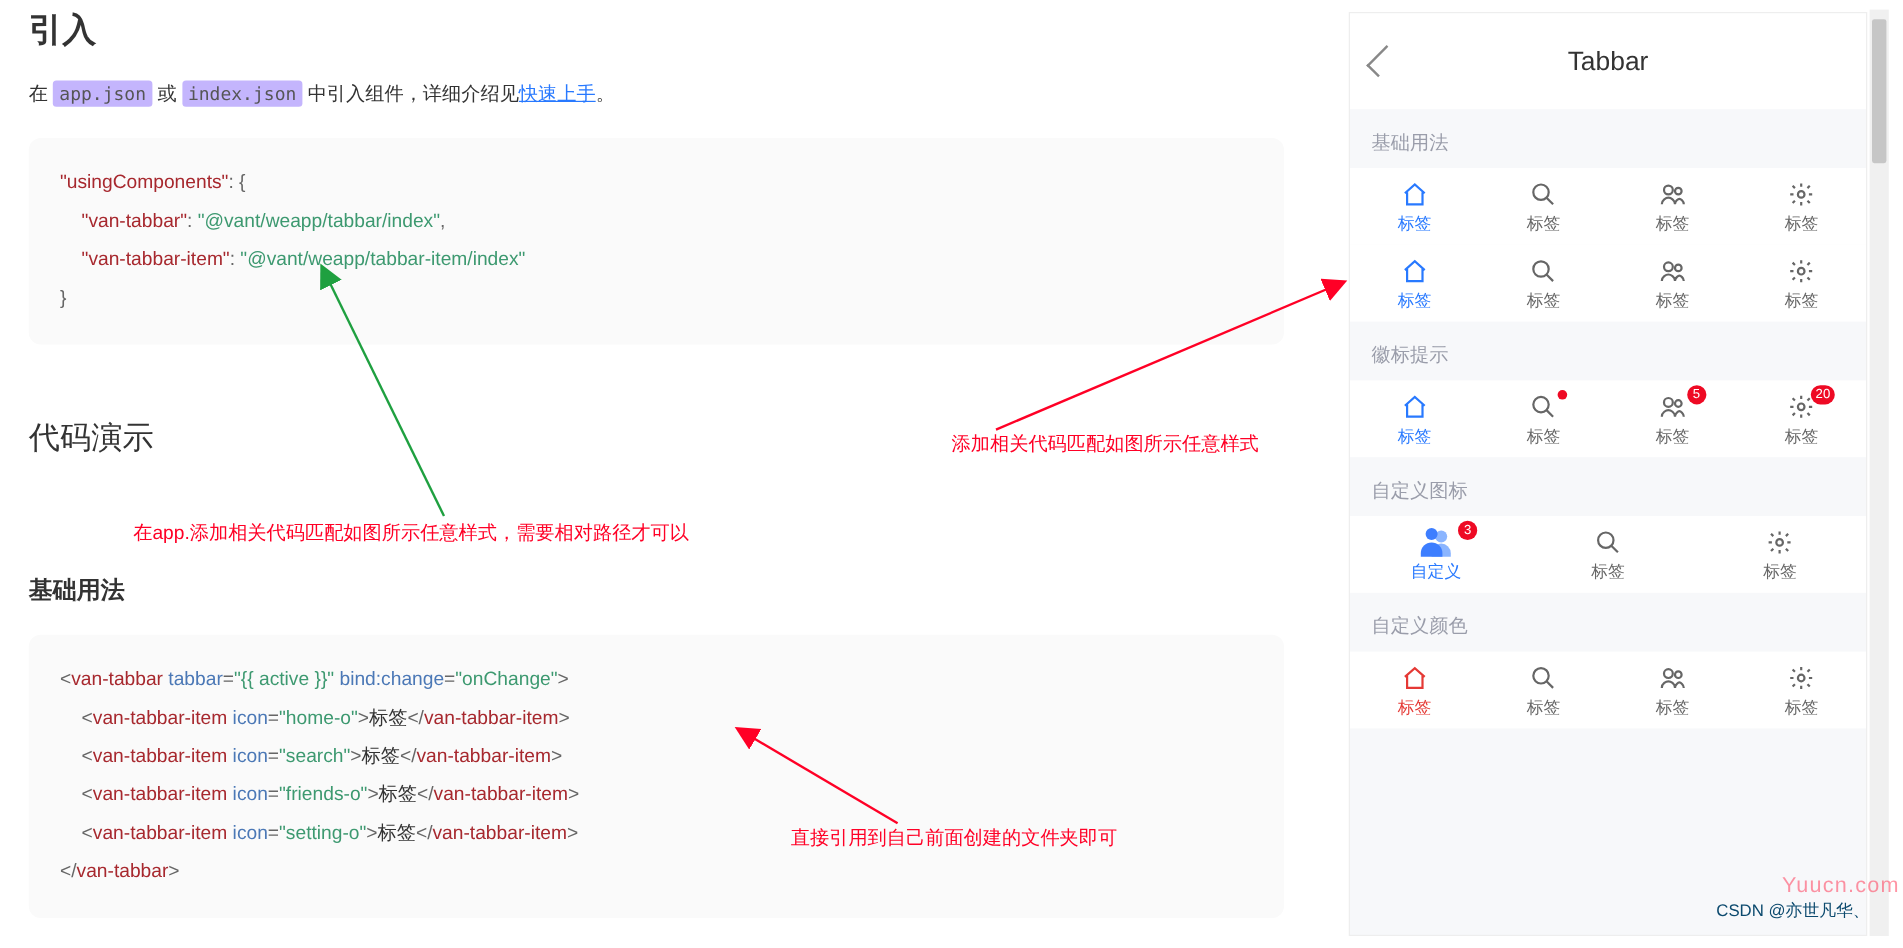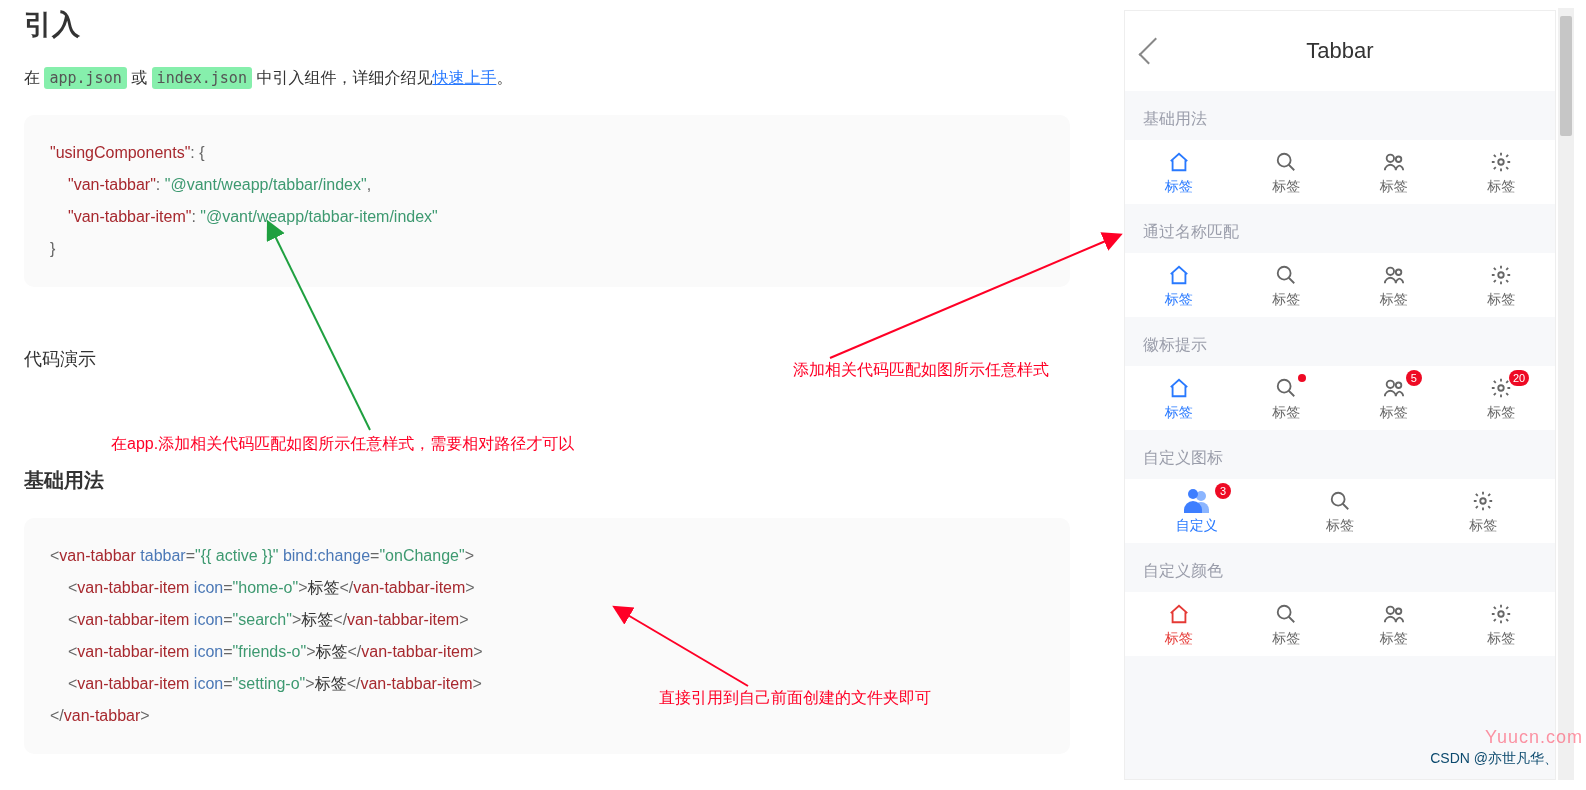--- a/index.html
+++ b/index.html
@@ -2,31 +2,31 @@
 <html><head>
 <meta charset="utf-8">
 <style>
 * { margin:0; padding:0; box-sizing:border-box; font-family:-apple-system,BlinkMacSystemFont,"Segoe UI","PingFang SC","Microsoft YaHei",sans-serif; }
 body { background:#fff; width:1586px; height:790px; position:relative; overflow:hidden; }
 
 
 .docs { position:absolute; left:0; top:0; width:1090px; padding:0 20px 0 24px; }
 .h1 { font-size:28px; font-weight:600; color:#333; margin-top:6px; margin-bottom:24px; }
 .intro-line { font-size:16px; color:#333; margin-bottom:26px; }
-.code-tag { background:#86efac; padding:2px 5px; border-radius:3px; color:#555; font-family:Consolas,Monaco,monospace; font-size:15px; }
+.code-tag { background:#c4b5fd; padding:2px 5px; border-radius:3px; color:#555; font-family:Consolas,Monaco,monospace; font-size:15px; }
 .link { color:#2879ff; cursor:pointer;text-decoration:underline; }
 
 .code-block { background:#fafafa; border-radius:10px; padding:22px 26px; font-family:Consolas,Monaco,monospace; font-size:16px; color:#333; line-height:2; margin-bottom:60px; }
 .code-block .k { color:#a7282e; } 
 .code-block .s { color:#3d9970; } 
 .code-block .p { color:#666; }    
 .code-block .attr { color:#4b78b6; } 
 .indent { display:inline-block; width:18px; }
 
-.h2 { font-size:18px; font-weight:500; color:#333; margin-top:0px; margin-bottom:20px; }
+.h2 { font-size:26px; font-weight:500; color:#333; margin-top:0px; margin-bottom:20px; }
 .h3 { font-size:20px; font-weight:600; color:#333; margin-top:30px; margin-bottom:24px; }
 
 
 .anno { position:absolute; color:#ff0026; font-size:16px; white-space:nowrap; }
 svg.overlay { position:absolute; left:0; top:0; pointer-events:none; }
 
 
 .preview-wrap { position:absolute; right:30px; top:10px; width:432px; height:770px; background:#f7f8fa; border:1px solid #eee; overflow:hidden; }
 .scrollbar { position:absolute; right:12px; top:8px; width:16px; height:772px; background:#f0f0f0; }
 .scrollbar-thumb { position:absolute; right:2px; top:8px; width:12px; height:120px; background:#c6c6c6; border-radius:2px; }
@@ -154,21 +154,20 @@
         <span class="icon">
           <svg viewBox="0 0 24 24" fill="none" stroke="currentColor" stroke-width="2">
             <circle cx="12" cy="12" r="3"></circle>
             <path d="M12 2v3M12 19v3M4.2 4.2l2.1 2.1M17.7 17.7l2.1 2.1M2 12h3M19 12h3M4.2 19.8l2.1-2.1M17.7 6.3l2.1-2.1"></path>
           </svg>
         </span>
         <span class="lab">标签</span>
       </div>
   </div>
 
-  <div class="section-label">通过名称匹配</div>
   <div class="tabbar">
     <div class="tabbar-item active">
         <span class="icon">
           <svg viewBox="0 0 24 24" fill="none" stroke="currentColor" stroke-width="2">
             <path d="M3 11 L12 3 L21 11 M5 10 V21 H19 V10"></path>
           </svg>
         </span>
         <span class="lab">标签</span>
       </div>
     <div class="tabbar-item">

